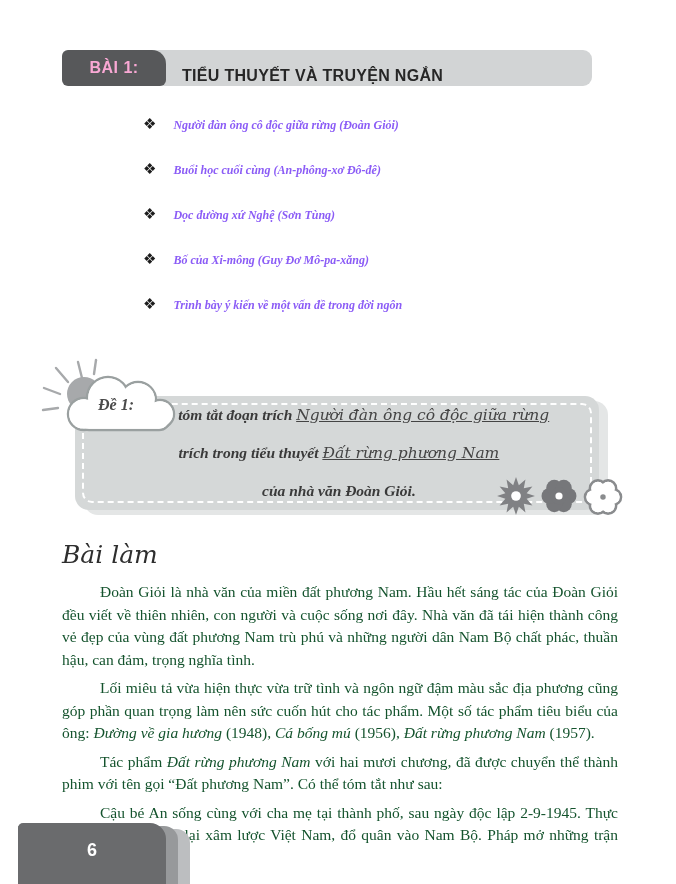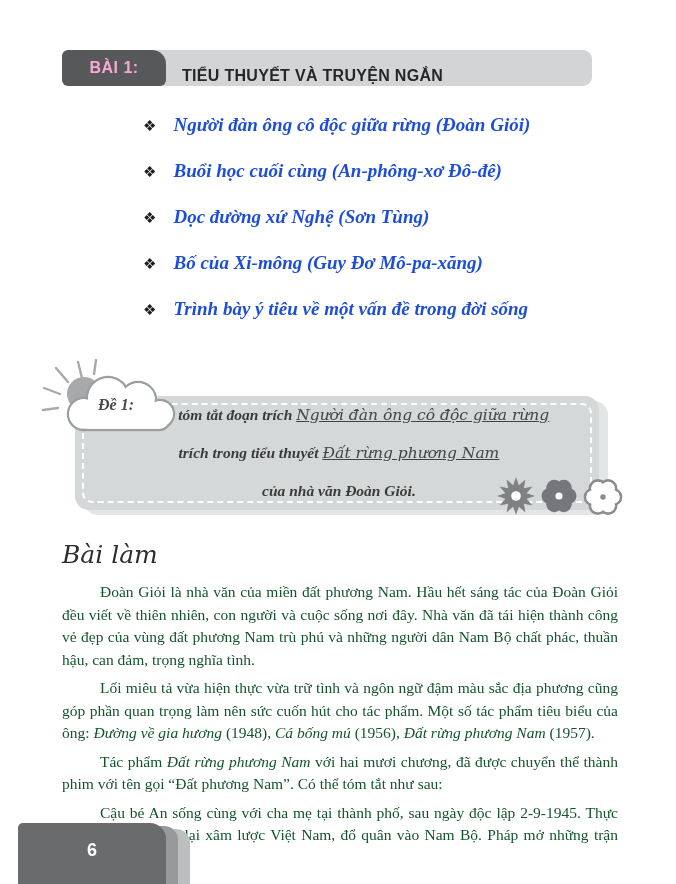--- a/index.html
+++ b/index.html
@@ -46,21 +46,21 @@
     display:flex;align-items:baseline;
     margin-bottom:19px;line-height:25px;
   }
   .bullet{
     font-family:"DejaVu Sans",sans-serif;
     font-size:15px;color:#1d1d1d;
     margin-right:17px;flex:0 0 auto;
   }
   .topic-text{
     font-style:italic;font-weight:bold;
-    font-size:19px;color:#1d4ed8;
+    font-size:12px;color:#8b5cf6;
   }
 
   
   .de-box{
     position:absolute;left:75px;top:396px;
     width:524px;height:114px;
     background:#d5d8d8;
     border-radius:14px;
     box-shadow:9px 5px 0 #e4e6e6;
   }
@@ -151,21 +151,21 @@
       <li>
         <span class="bullet">❖</span>
         <span class="topic-text">Dọc đường xứ Nghệ (Sơn Tùng)</span>
       </li>
       <li>
         <span class="bullet">❖</span>
         <span class="topic-text">Bố của Xi-mông (Guy Đơ Mô-pa-xăng)</span>
       </li>
       <li>
         <span class="bullet">❖</span>
-        <span class="topic-text">Trình bày ý tiêu về một vấn đề trong đời sống</span>
+        <span class="topic-text">Trình bày ý kiến về một vấn đề trong đời ngôn</span>
       </li>
     </ul>
 
   <svg class="sun-cloud" width="152" height="80" viewBox="0 0 152 80">
     <g stroke="#a7a9ab" stroke-width="2.4" stroke-linecap="round">
       <line x1="44" y1="22" x2="40" y2="6"></line>
       <line x1="30" y1="26" x2="18" y2="12"></line>
       <line x1="22" y1="38" x2="6" y2="32"></line>
       <line x1="20" y1="52" x2="5" y2="54"></line>
       <line x1="56" y1="18" x2="58" y2="4"></line>

